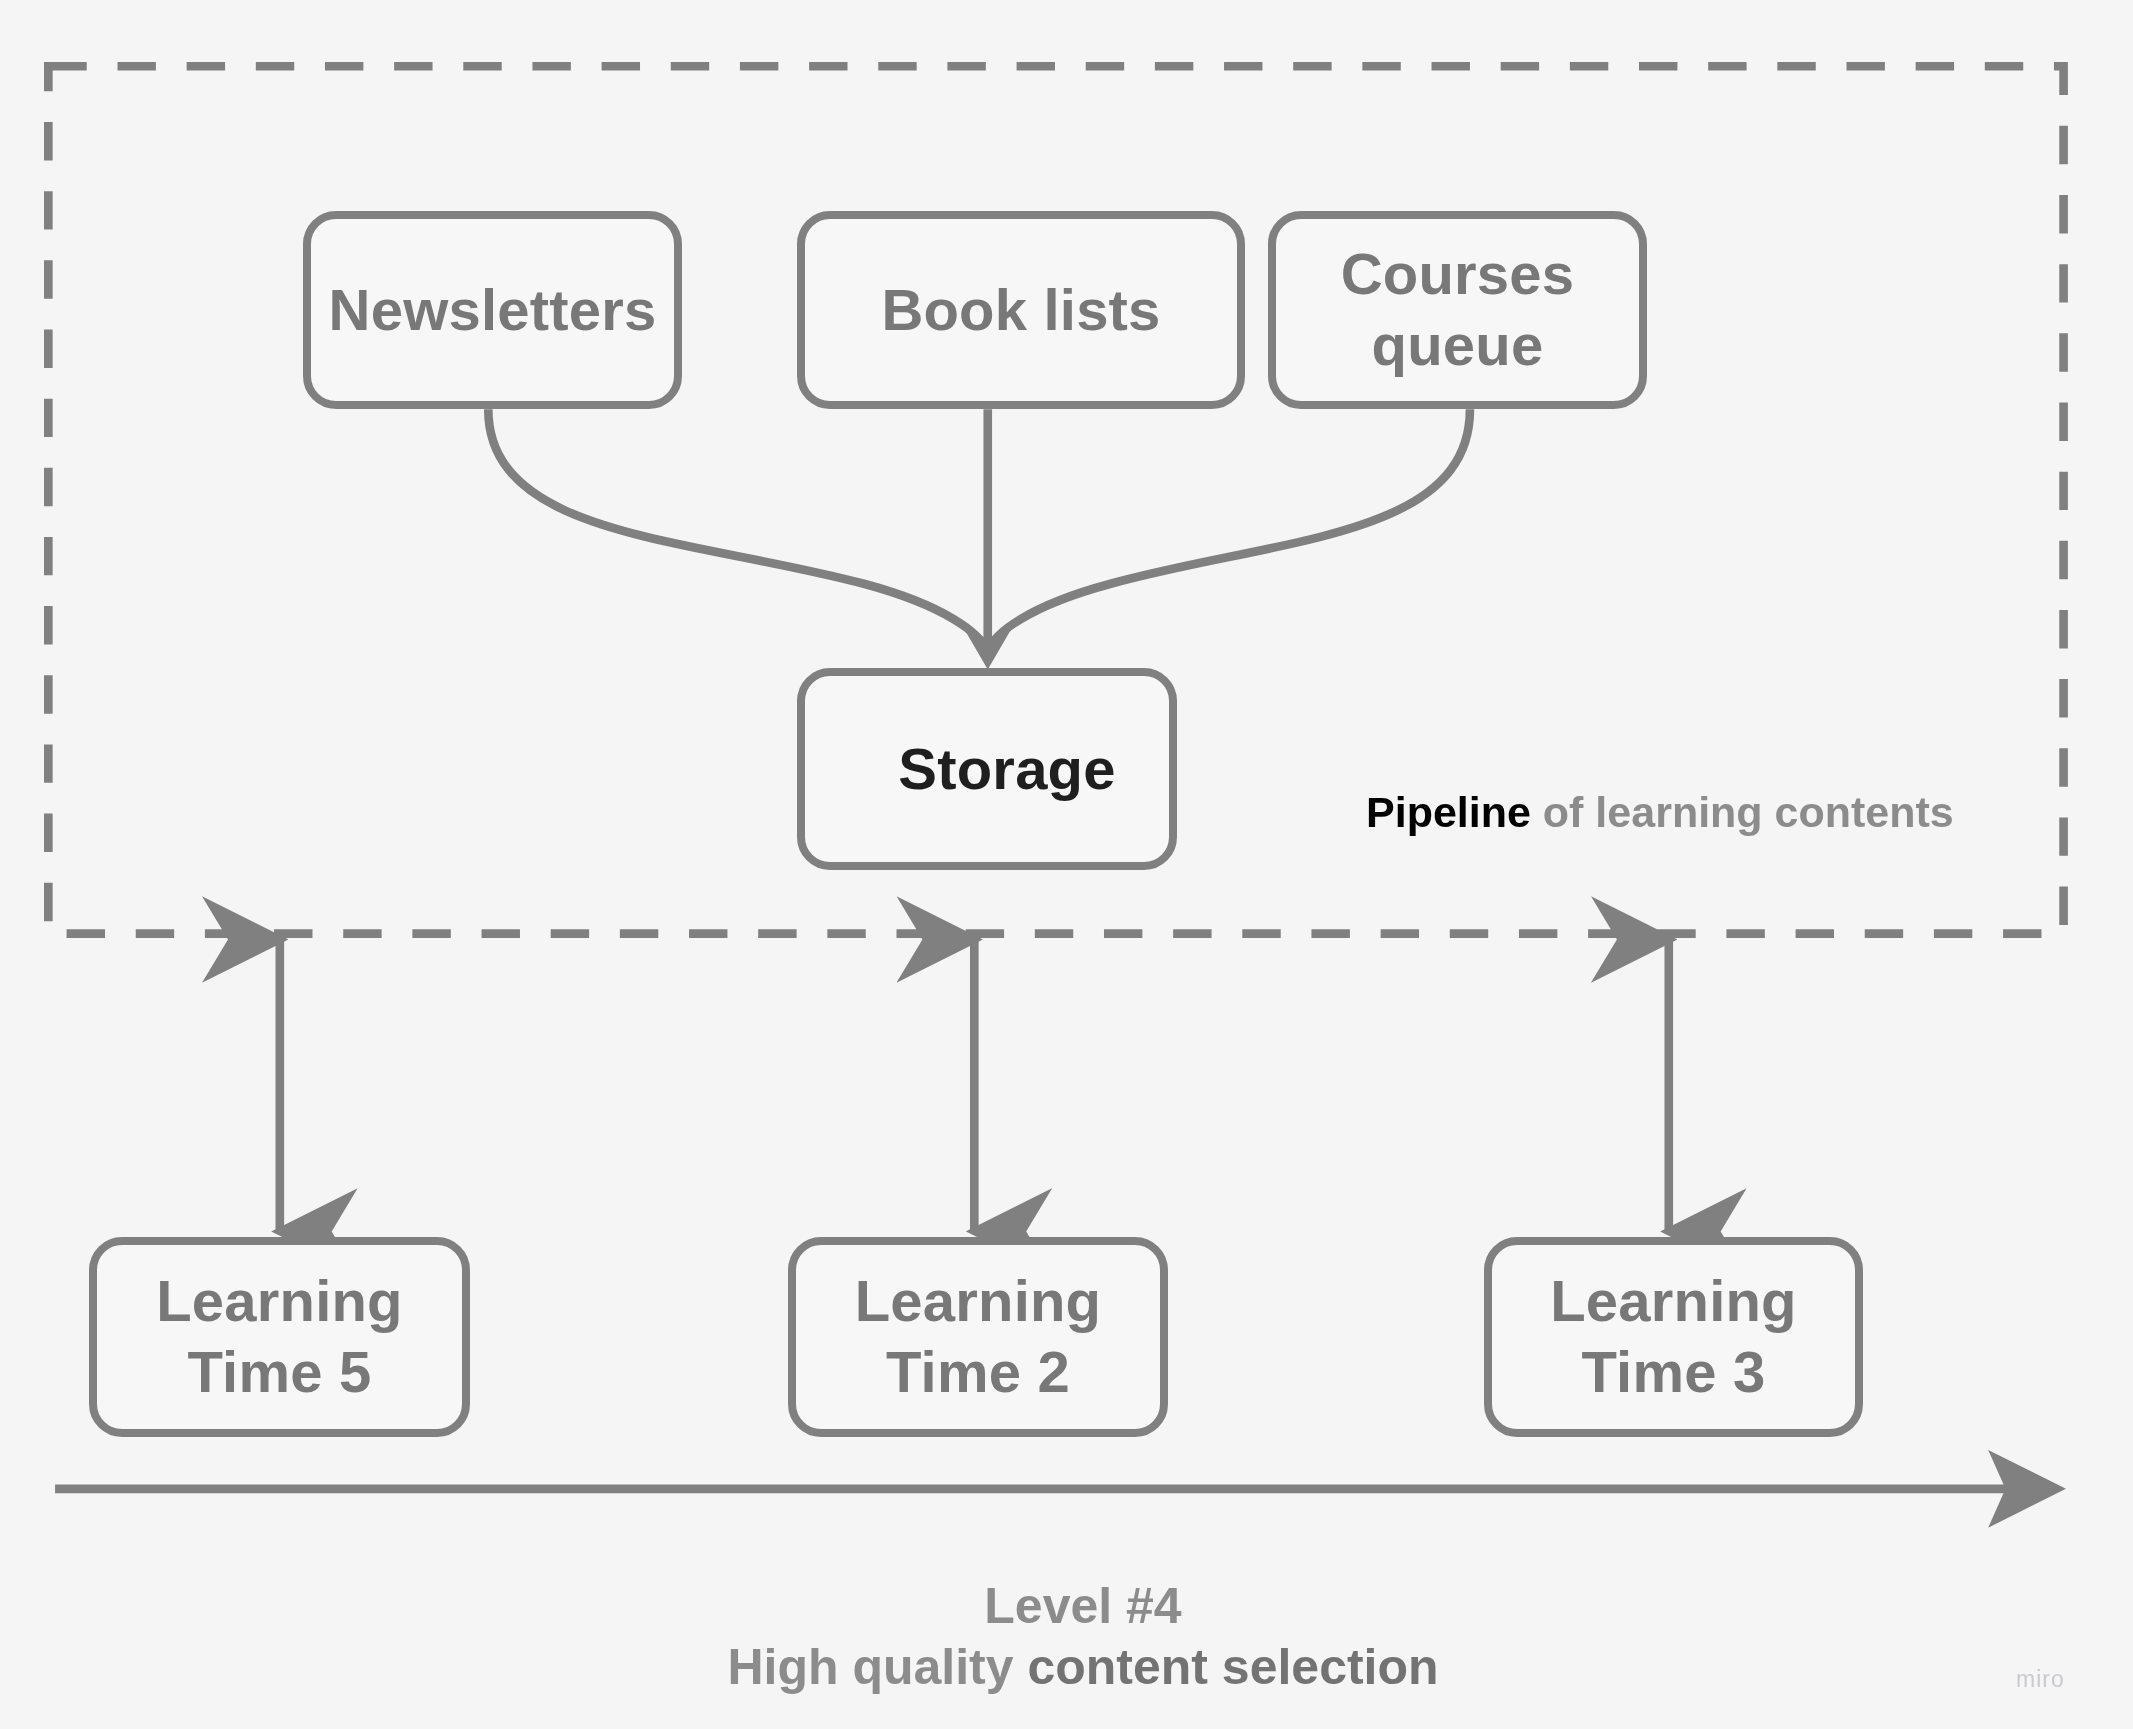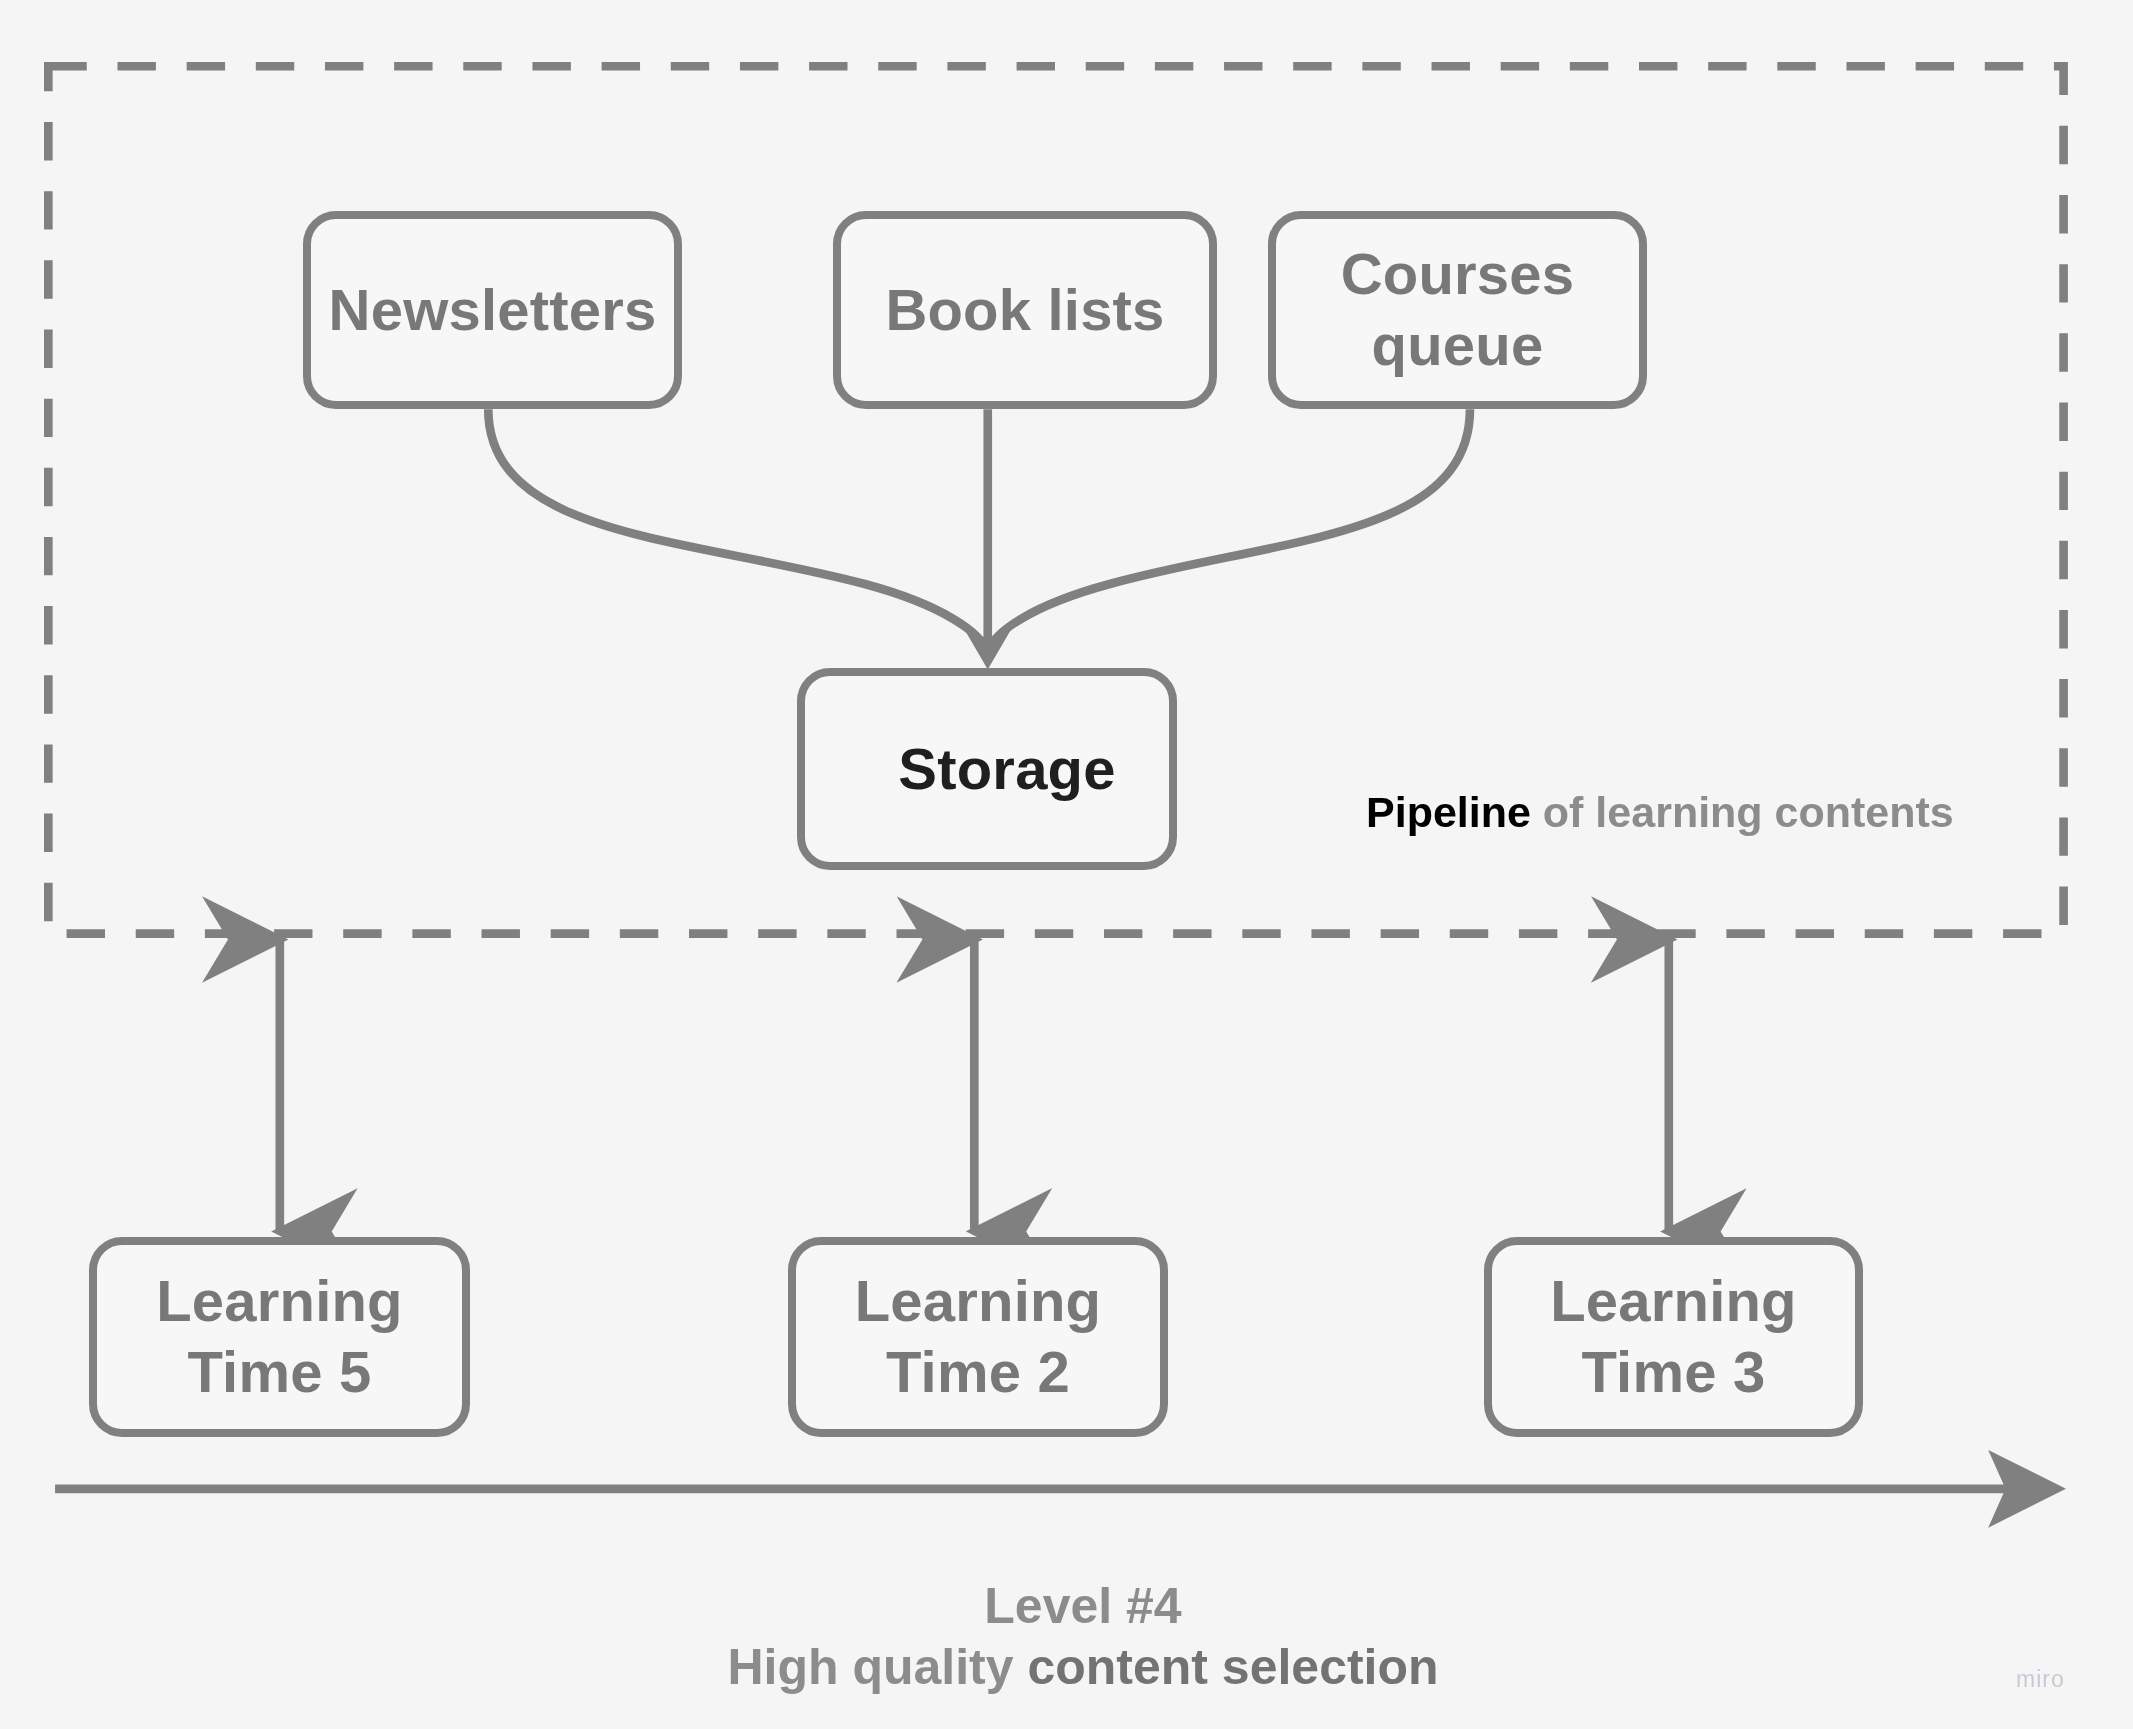--- a/index.html
+++ b/index.html
@@ -114,21 +114,21 @@
     <line x1="1014" y1="978" x2="1014" y2="1282" stroke="#808080" stroke-width="9" marker-start="url(#arrow-up-head)" marker-end="url(#arrow-down-head)"></line>
     <line x1="1737" y1="978" x2="1737" y2="1282" stroke="#808080" stroke-width="9" marker-start="url(#arrow-up-head)" marker-end="url(#arrow-down-head)"></line>
 
     <line x1="57" y1="1550" x2="2110" y2="1550" stroke="#808080" stroke-width="9" marker-end="url(#arrow-right-head)"></line>
   </svg>
 
   <div class="node" style="left:303px; top:211px; width:379px; height:198px;">
     <span class="node-label">Newsletters</span>
   </div>
 
-  <div class="node" style="left:797px; top:211px; width:384px; height:198px;margin-left:36px;">
+  <div class="node" style="left:797px; top:211px; width:448px; height:198px;">
     <span class="node-label">Book lists</span>
   </div>
 
   <div class="node" style="left:1268px; top:211px; width:379px; height:198px;">
     <span class="node-label">Courses queue</span>
   </div>
 
   <div class="node" style="left:797px; top:668px; width:380px; height:202px;padding-left:40px;">
     <span class="node-label dark">Storage</span>
   </div>

